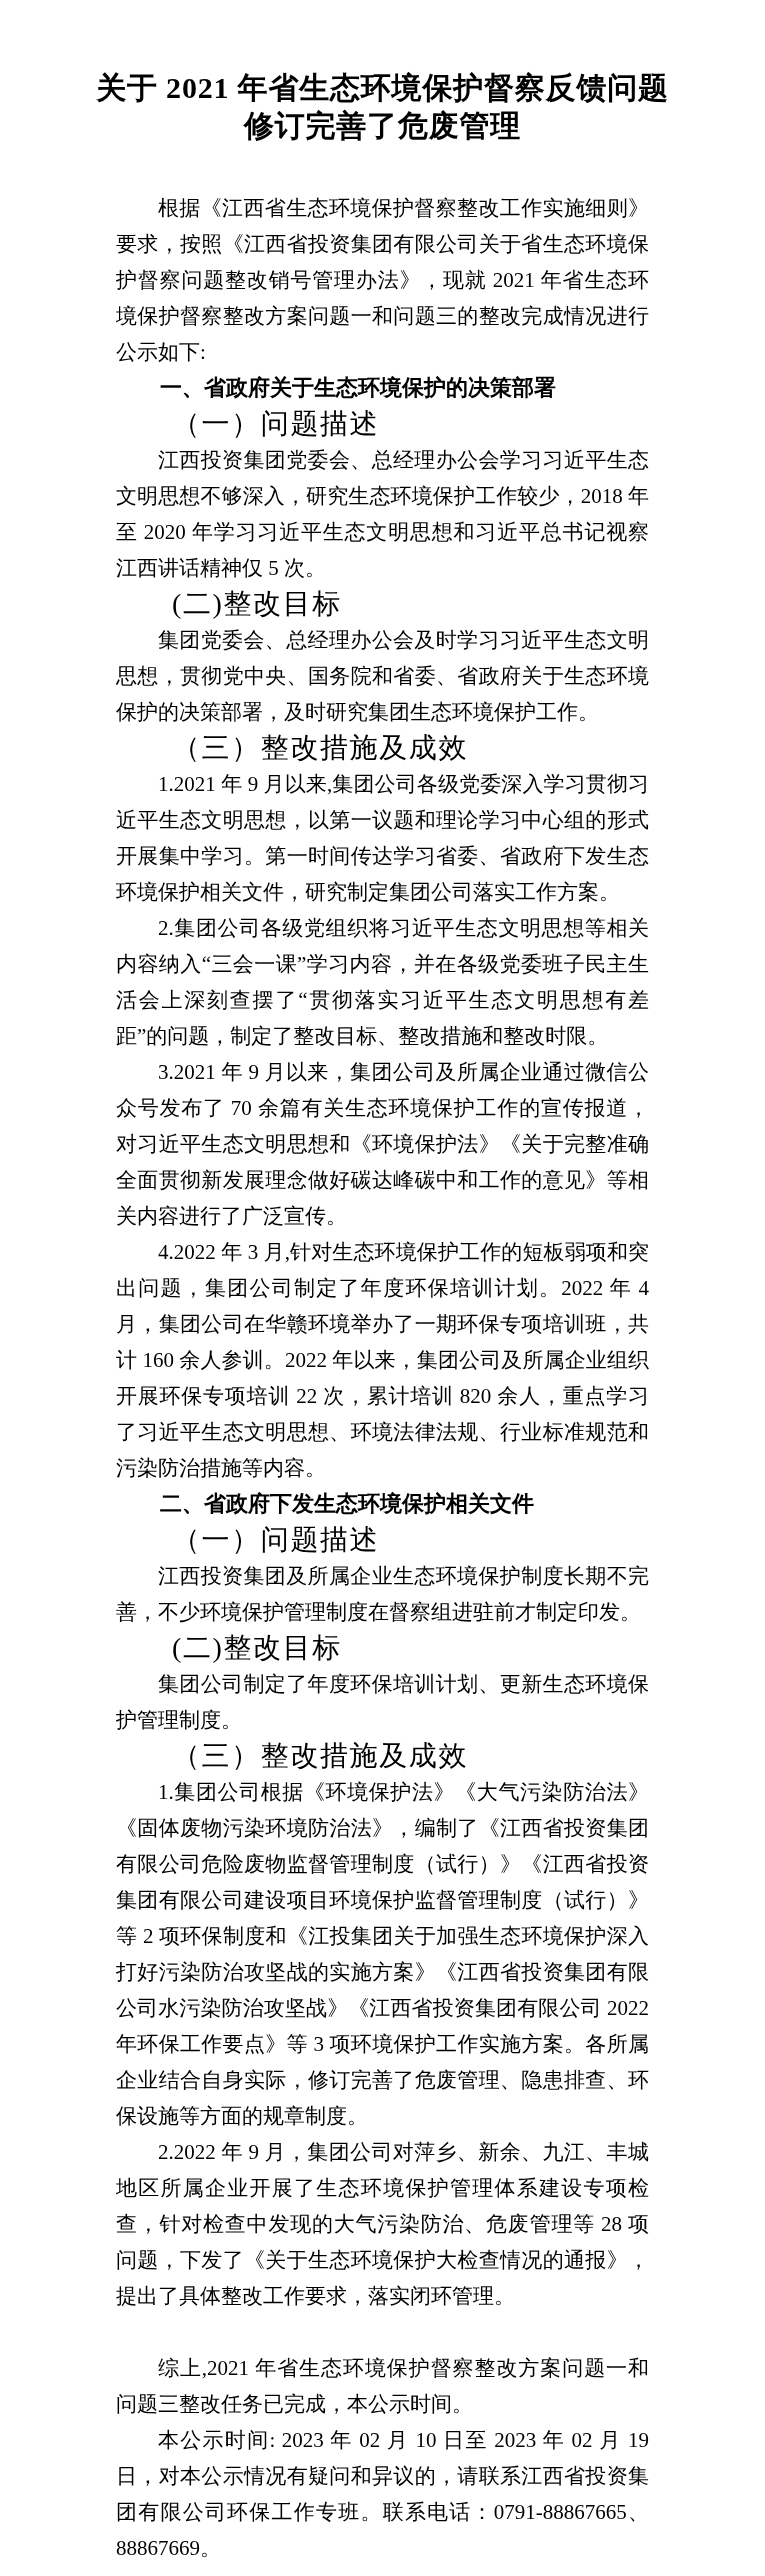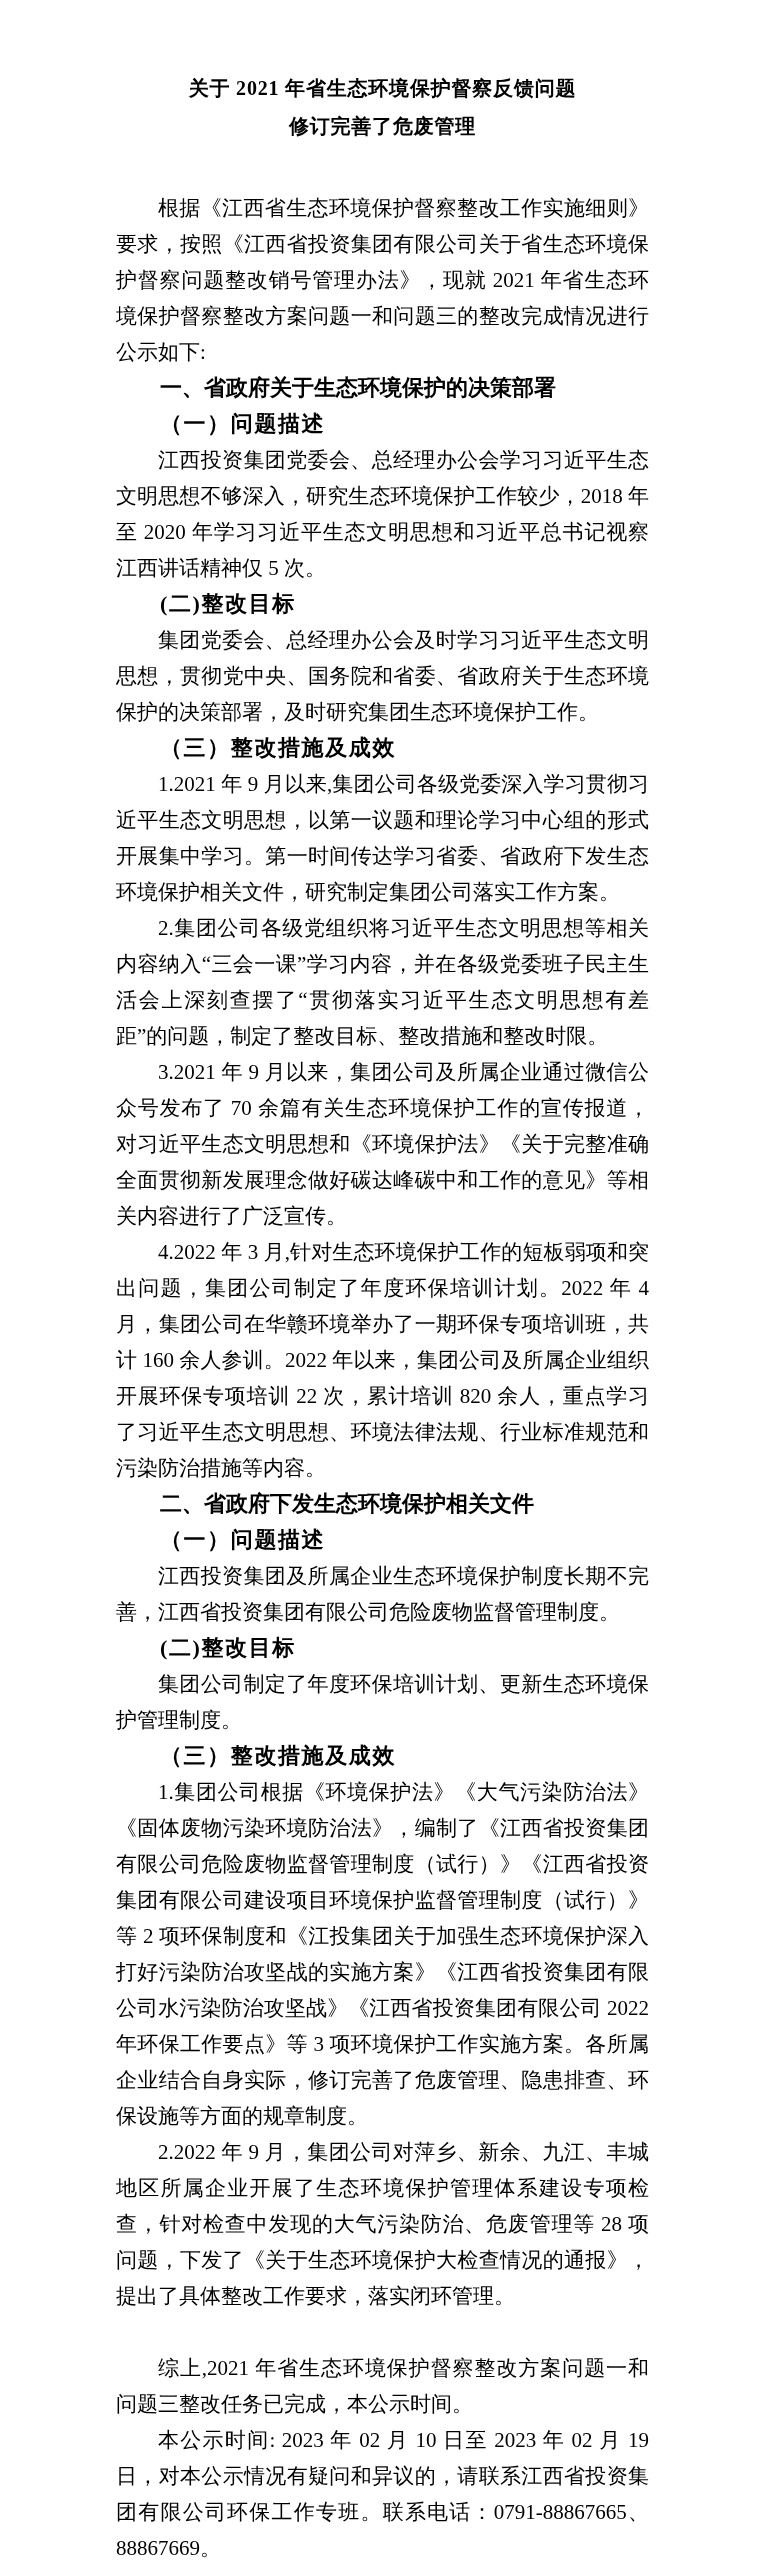--- a/index.html
+++ b/index.html
@@ -13,21 +13,21 @@
     height: 2576px;
     background: #ffffff;
     color: #000000;
     overflow: hidden;
   }
   .doc-title {
     padding-top: 69px;
     text-align: center;
     font-family: "Liberation Serif", "DejaVu Serif", serif;
     font-weight: 700;
-    font-size: 20px;
+    font-size: 30px;
     line-height: 38px;
     letter-spacing: 0.8px;
   }
   .content {
     width: 533px;
     margin: 45px auto 12px auto;
     font-family: "Liberation Serif", "DejaVu Serif", serif;
     font-size: 21px;
     line-height: 36px;
     text-align: justify;
@@ -39,23 +39,23 @@
   }
   .para {
     font-weight: 400;
   }
   .h1 {
     font-family: "Liberation Sans", "DejaVu Sans", sans-serif;
     font-weight: 700;
     font-size: 22px;
   }
   .h2 {
-    font-weight: 700;
+    font-weight: 400;
     letter-spacing: 1.6px;
-    font-size: 22px;
+    font-size: 28px;
   }
   .spacer {
     height: 36px;
   }
 </style>
 </head>
 <body>
 
 <div class="page">
 
@@ -71,21 +71,21 @@
     <p class="para">江西投资集团党委会、总经理办公会学习习近平生态文明思想不够深入，研究生态环境保护工作较少，2018 年至 2020 年学习习近平生态文明思想和习近平总书记视察江西讲话精神仅 5 次。</p>
     <p class="h2">(二)整改目标</p>
     <p class="para">集团党委会、总经理办公会及时学习习近平生态文明思想，贯彻党中央、国务院和省委、省政府关于生态环境保护的决策部署，及时研究集团生态环境保护工作。</p>
     <p class="h2">（三）整改措施及成效</p>
     <p class="para">1.2021 年 9 月以来,集团公司各级党委深入学习贯彻习近平生态文明思想，以第一议题和理论学习中心组的形式开展集中学习。第一时间传达学习省委、省政府下发生态环境保护相关文件，研究制定集团公司落实工作方案。</p>
     <p class="para">2.集团公司各级党组织将习近平生态文明思想等相关内容纳入“三会一课”学习内容，并在各级党委班子民主生活会上深刻查摆了“贯彻落实习近平生态文明思想有差距”的问题，制定了整改目标、整改措施和整改时限。</p>
     <p class="para">3.2021 年 9 月以来，集团公司及所属企业通过微信公众号发布了 70 余篇有关生态环境保护工作的宣传报道，对习近平生态文明思想和《环境保护法》《关于完整准确全面贯彻新发展理念做好碳达峰碳中和工作的意见》等相关内容进行了广泛宣传。</p>
     <p class="para">4.2022 年 3 月,针对生态环境保护工作的短板弱项和突出问题，集团公司制定了年度环保培训计划。2022 年 4 月，集团公司在华赣环境举办了一期环保专项培训班，共计 160 余人参训。2022 年以来，集团公司及所属企业组织开展环保专项培训 22 次，累计培训 820 余人，重点学习了习近平生态文明思想、环境法律法规、行业标准规范和污染防治措施等内容。</p>
     <p class="h1">二、省政府下发生态环境保护相关文件</p>
     <p class="h2">（一）问题描述</p>
-    <p class="para">江西投资集团及所属企业生态环境保护制度长期不完善，江西省投资集团有限公司危险废物监督管理制度。</p>
+    <p class="para">江西投资集团及所属企业生态环境保护制度长期不完善，不少环境保护管理制度在督察组进驻前才制定印发。</p>
     <p class="h2">(二)整改目标</p>
     <p class="para">集团公司制定了年度环保培训计划、更新生态环境保护管理制度。</p>
     <p class="h2">（三）整改措施及成效</p>
     <p class="para">1.集团公司根据《环境保护法》《大气污染防治法》《固体废物污染环境防治法》，编制了《江西省投资集团有限公司危险废物监督管理制度（试行）》《江西省投资集团有限公司建设项目环境保护监督管理制度（试行）》等 2 项环保制度和《江投集团关于加强生态环境保护深入打好污染防治攻坚战的实施方案》《江西省投资集团有限公司水污染防治攻坚战》《江西省投资集团有限公司 2022 年环保工作要点》等 3 项环境保护工作实施方案。各所属企业结合自身实际，修订完善了危废管理、隐患排查、环保设施等方面的规章制度。</p>
     <p class="para">2.2022 年 9 月，集团公司对萍乡、新余、九江、丰城地区所属企业开展了生态环境保护管理体系建设专项检查，针对检查中发现的大气污染防治、危废管理等 28 项问题，下发了《关于生态环境保护大检查情况的通报》，提出了具体整改工作要求，落实闭环管理。</p>
     <div class="spacer"></div>
     <p class="para">综上,2021 年省生态环境保护督察整改方案问题一和问题三整改任务已完成，本公示时间。</p>
     <p class="para">本公示时间: 2023 年 02 月 10 日至 2023 年 02 月 19 日，对本公示情况有疑问和异议的，请联系江西省投资集团有限公司环保工作专班。联系电话：0791-88867665、88867669。</p>
   </div>
 

